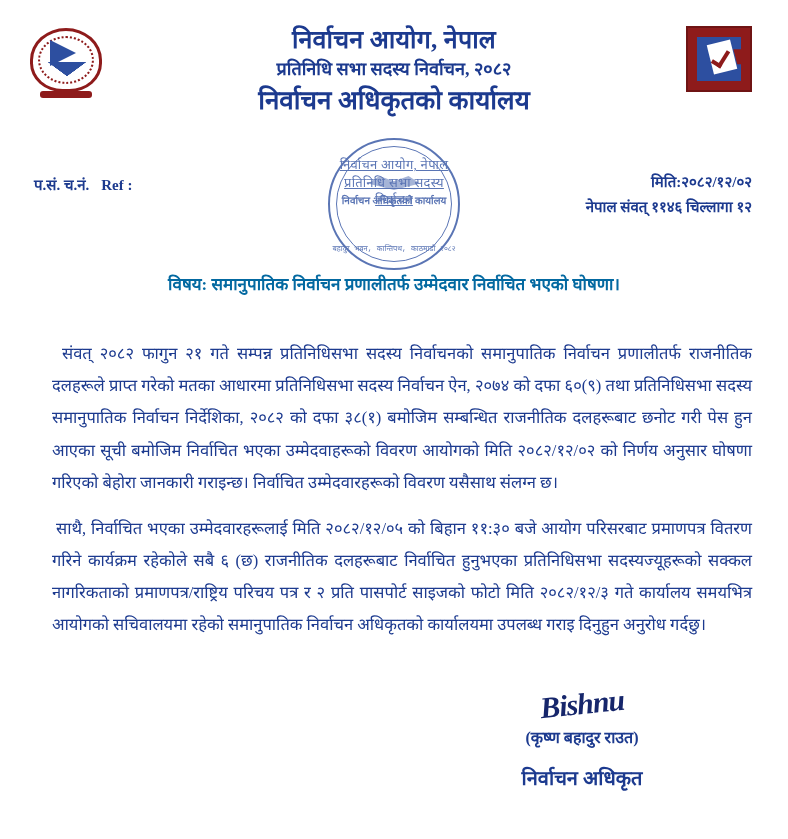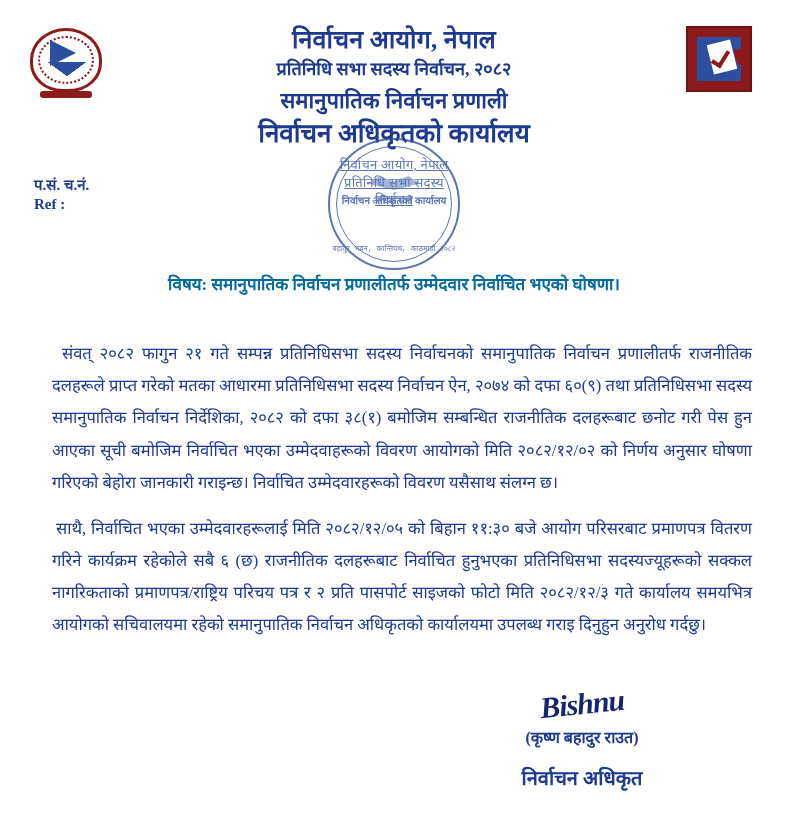--- a/index.html
+++ b/index.html
@@ -200,24 +200,23 @@
     top: 170px;
     display: flex;
     justify-content: space-between;
     align-items: flex-start;
     font-size: 15px;
     font-weight: bold;
     color: #1c3a8f;
   }
   .refrow .left {
     display: flex;
-    gap: 2px;
-    align-items: flex-start;
+    gap: 12px;
+    align-items: flex-end;
     padding-top: 4px;
-    flex-direction: column;
   }
   .refrow .right {
     text-align: right;
     line-height: 1.65;
   }
 
   
   .subject {
     position: absolute;
     left: 0; right: 0;
@@ -290,37 +289,38 @@
 
   <div class="logobox">
     <div class="swoosh"></div>
     <div class="ballot"></div>
     <div class="tick"></div>
   </div>
 
   <div class="header">
     <div class="line1">निर्वाचन आयोग, नेपाल</div>
     <div class="line2">प्रतिनिधि सभा सदस्य निर्वाचन, २०८२</div>
-    <div class="line3">समानुपातिक निर्वाचन प्रणाली</div>
     <div class="line4">निर्वाचन अधिकृतको कार्यालय</div>
   </div>
 
   <div class="seal">
     <div class="seal-top">निर्वाचन आयोग, नेपाल प्रतिनिधि सभा सदस्य निर्वाचन</div>
     <div class="seal-bird"></div>
     <div class="seal-mid">निर्वाचन अधिकृतको कार्यालय</div>
     <div class="seal-bot">बहादुर भवन, कान्तिपथ, काठमाडौं २०८२</div>
   </div>
 
   <div class="refrow">
     <div class="left">
       <span>प.सं. च.नं.</span>
       <span>Ref :</span>
     </div>
     <div class="right">
+      <div>मिति:२०८२/१२/०२</div>
+      <div>नेपाल संवत् ११४६ चिल्लागा १२</div>
     </div>
   </div>
 
   <div class="subject">विषय: समानुपातिक निर्वाचन प्रणालीतर्फ उम्मेदवार निर्वाचित भएको घोषणा।</div>
 
   <div class="body">
     <p class="p1">संवत् २०८२ फागुन २१ गते सम्पन्न प्रतिनिधिसभा सदस्य निर्वाचनको समानुपातिक निर्वाचन प्रणालीतर्फ राजनीतिक दलहरूले प्राप्त गरेको मतका आधारमा प्रतिनिधिसभा सदस्य निर्वाचन ऐन, २०७४ को दफा ६०(९) तथा प्रतिनिधिसभा सदस्य समानुपातिक निर्वाचन निर्देशिका, २०८२ को दफा ३८(१) बमोजिम सम्बन्धित राजनीतिक दलहरूबाट छनोट गरी पेस हुन आएका सूची बमोजिम निर्वाचित भएका उम्मेदवाहरूको विवरण आयोगको मिति २०८२/१२/०२ को निर्णय अनुसार घोषणा गरिएको बेहोरा जानकारी गराइन्छ। निर्वाचित उम्मेदवारहरूको विवरण यसैसाथ संलग्न छ।</p>
     <p class="p2">साथै, निर्वाचित भएका उम्मेदवारहरूलाई मिति २०८२/१२/०५ को बिहान ११:३० बजे आयोग परिसरबाट प्रमाणपत्र वितरण गरिने कार्यक्रम रहेकोले सबै ६ (छ) राजनीतिक दलहरूबाट निर्वाचित हुनुभएका प्रतिनिधिसभा सदस्यज्यूहरूको सक्कल नागरिकताको प्रमाणपत्र/राष्ट्रिय परिचय पत्र र २ प्रति पासपोर्ट साइजको फोटो मिति २०८२/१२/३ गते कार्यालय समयभित्र आयोगको सचिवालयमा रहेको समानुपातिक निर्वाचन अधिकृतको कार्यालयमा उपलब्ध गराइ दिनुहुन अनुरोध गर्दछु।</p>
   </div>
 

